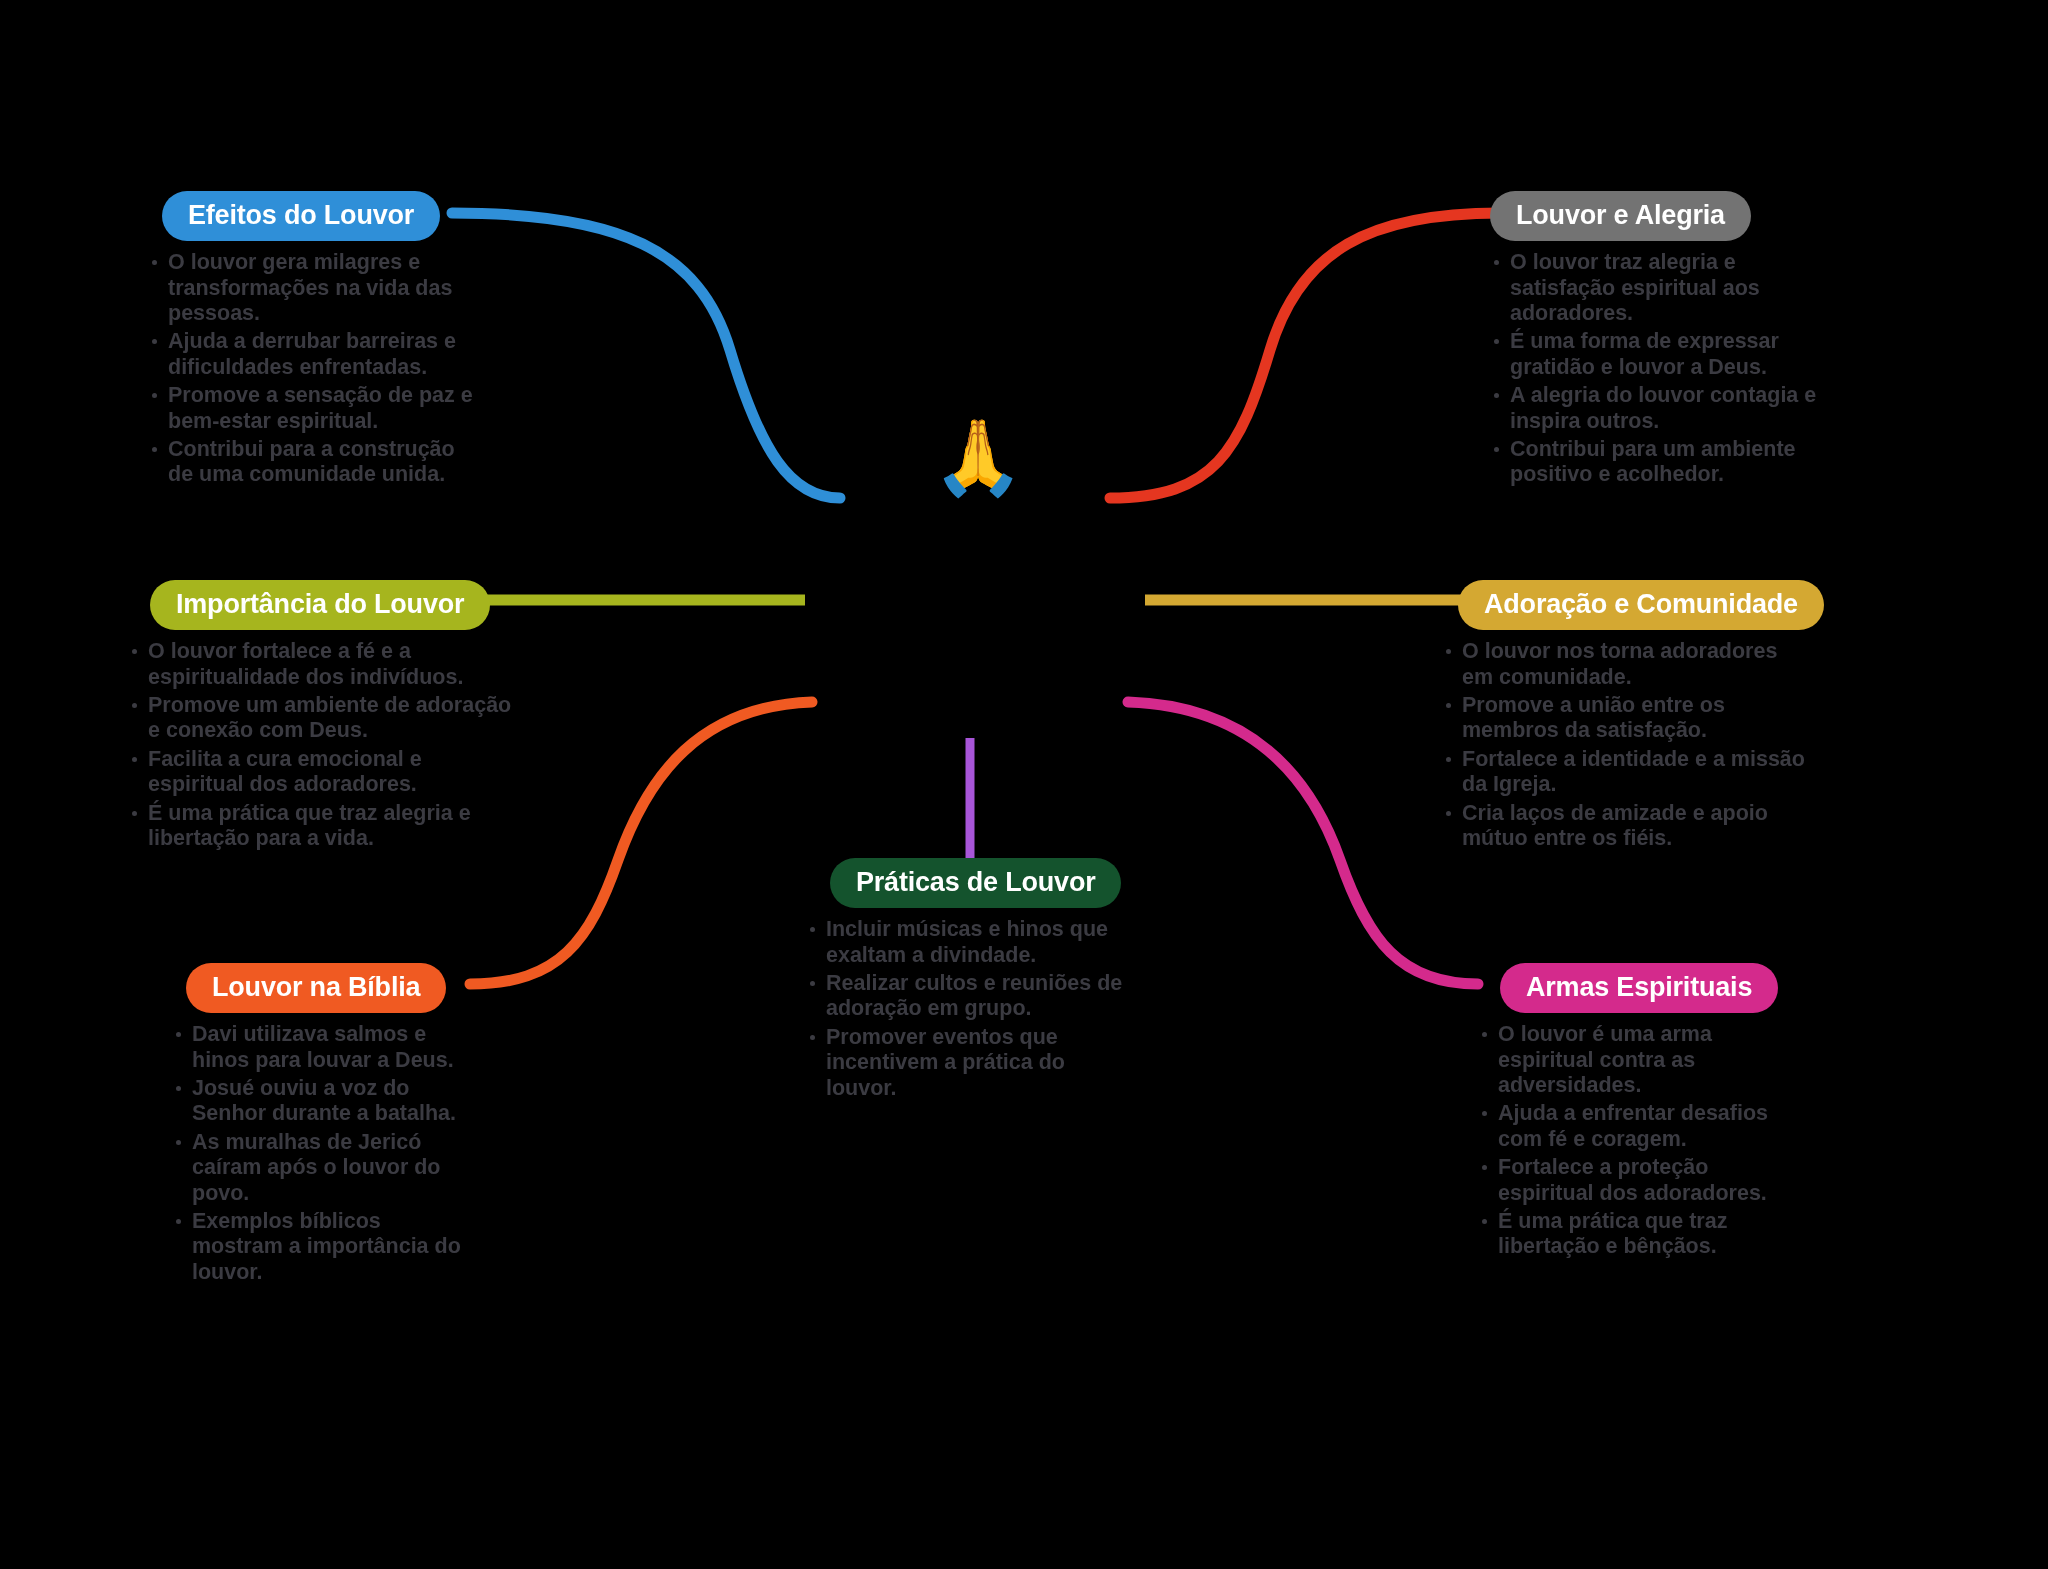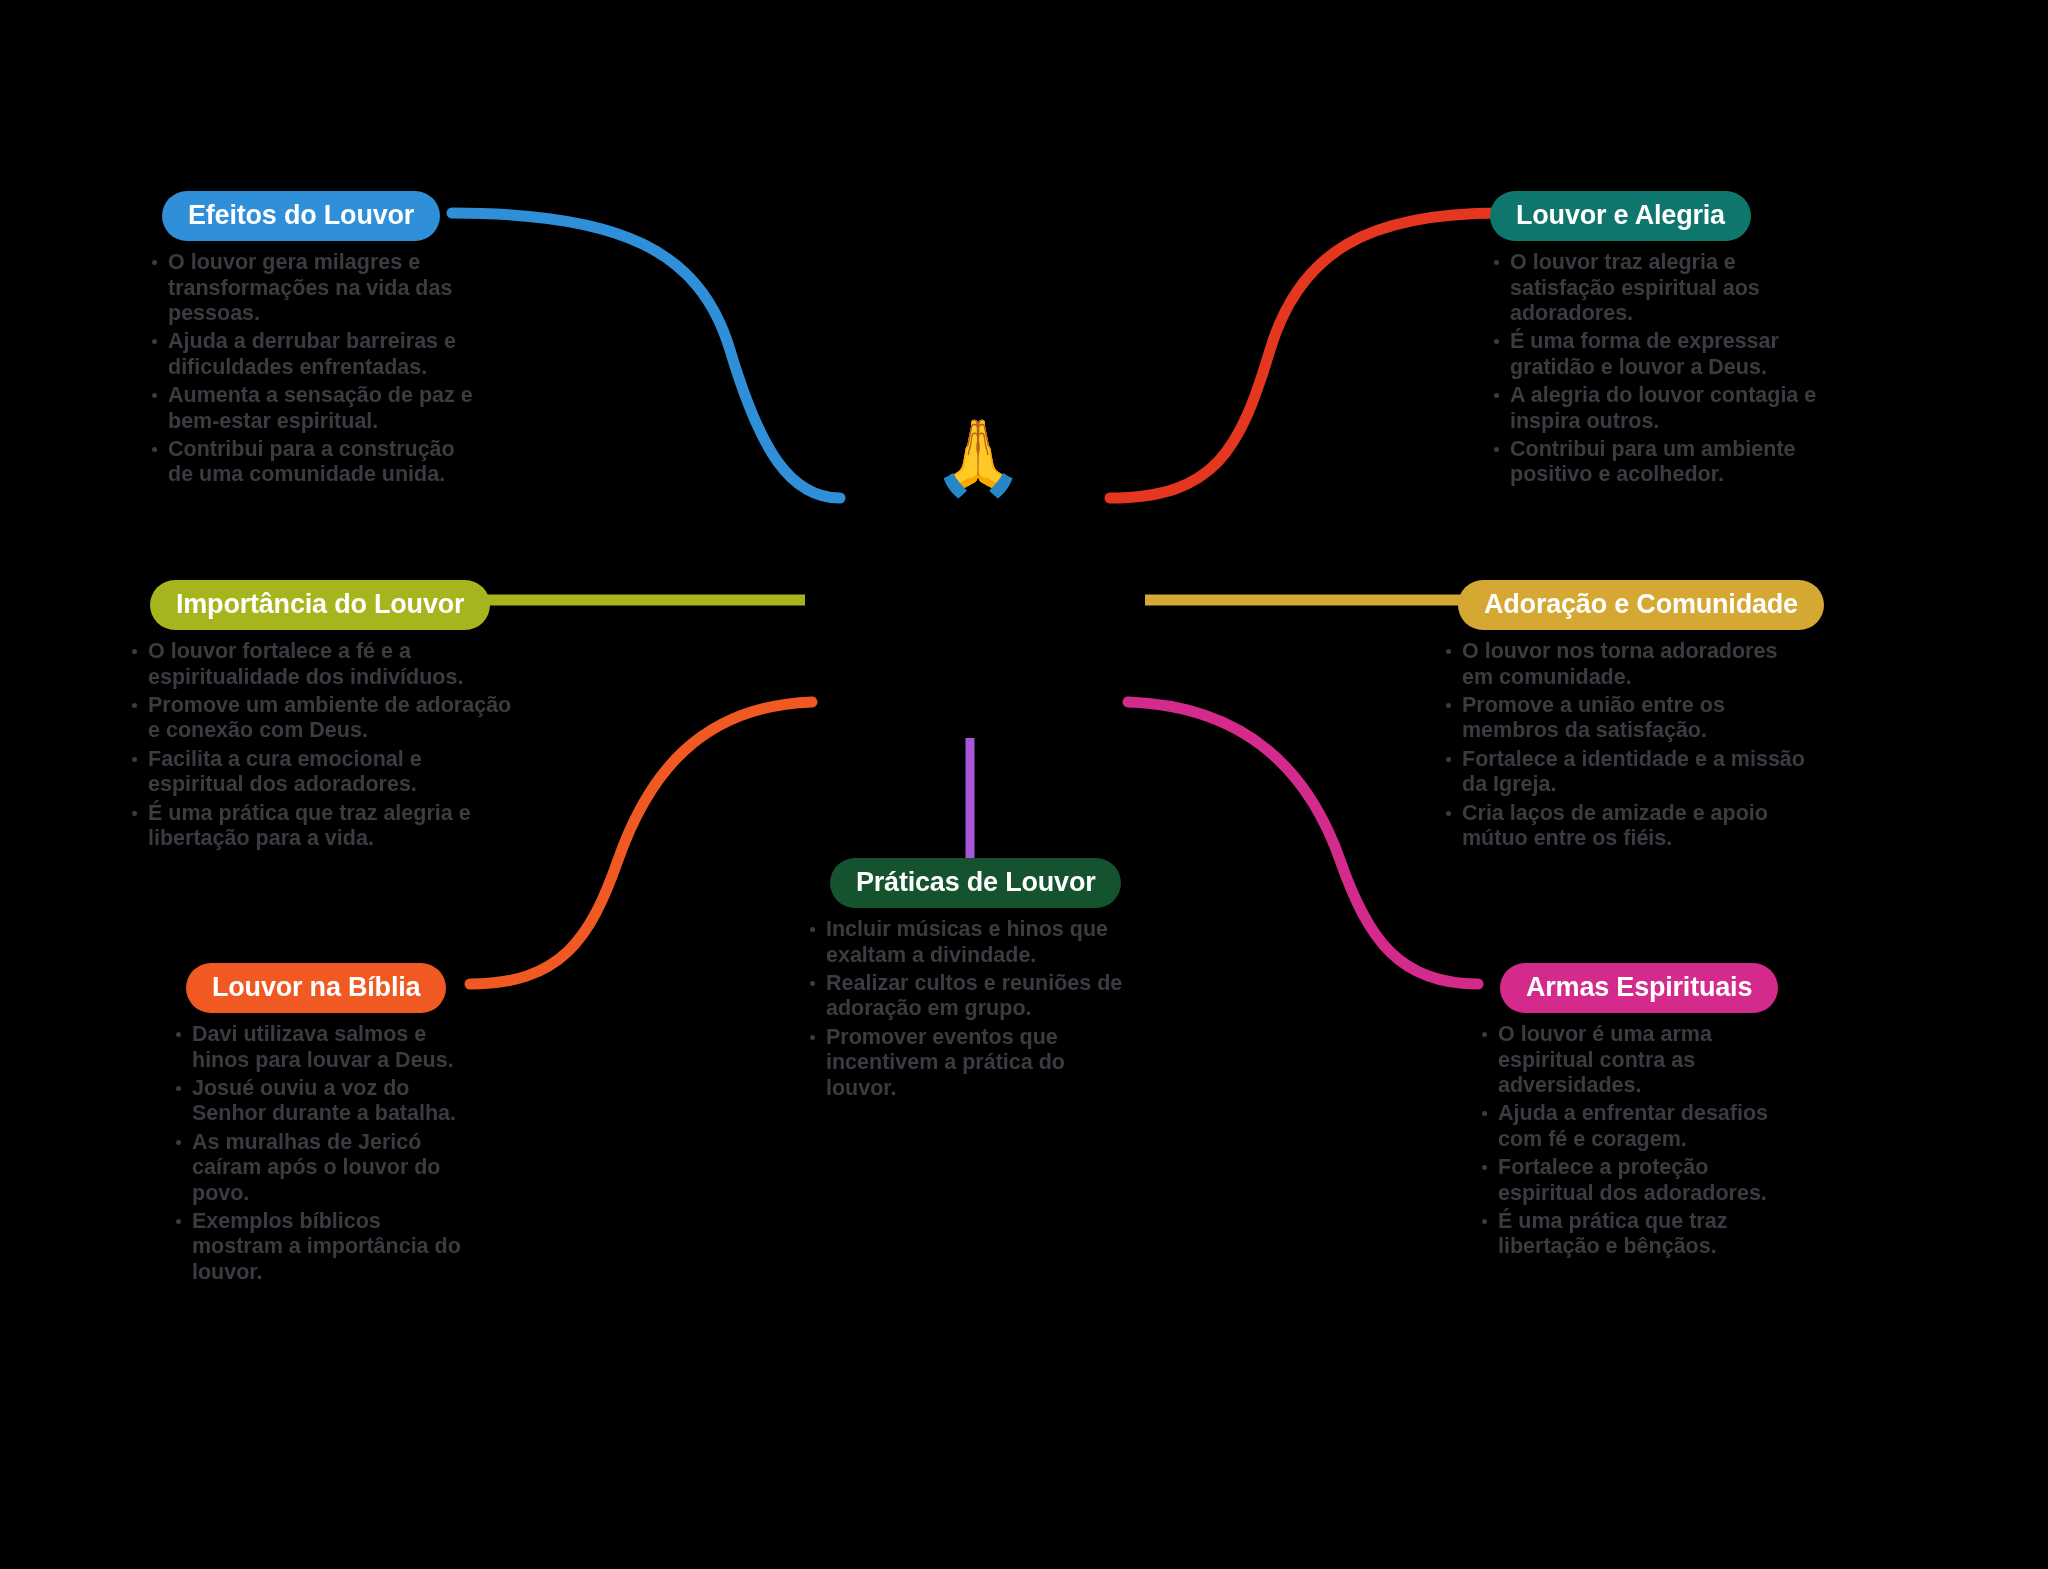--- a/index.html
+++ b/index.html
@@ -126,27 +126,27 @@
     <path d="M 1478 984 C 1400 984 1368 940 1340 860 C 1310 775 1250 706 1128 702" fill="none" stroke="#d42a8c" stroke-width="11" stroke-linecap="round"></path>
   </svg>
 
   <div class="center-node">🙏</div>
 
   <div class="branch" id="branch-efeitos">
     <div class="branch-title" style="background-color: rgb(47, 143, 216);">Efeitos do Louvor</div>
     <ul class="branch-list" style="color: rgb(59, 59, 66);">
       <li>O louvor gera milagres e transformações na vida das pessoas.</li>
       <li>Ajuda a derrubar barreiras e dificuldades enfrentadas.</li>
-      <li>Aumenta a sensação de paz e bem-estar espiritual.</li>
+      <li>Promove a sensação de paz e bem-estar espiritual.</li>
       <li>Contribui para a construção de uma comunidade unida.</li>
     </ul>
   </div>
 
   <div class="branch" id="branch-alegria">
-    <div class="branch-title" style="background-color: #0f766e;">Louvor e Alegria</div>
+    <div class="branch-title" style="background-color: #737373;">Louvor e Alegria</div>
     <ul class="branch-list" style="color: rgb(59, 59, 66);">
       <li>O louvor traz alegria e satisfação espiritual aos adoradores.</li>
       <li>É uma forma de expressar gratidão e louvor a Deus.</li>
       <li>A alegria do louvor contagia e inspira outros.</li>
       <li>Contribui para um ambiente positivo e acolhedor.</li>
     </ul>
   </div>
 
   <div class="branch" id="branch-importancia">
     <div class="branch-title" style="background-color: rgb(166, 181, 30);">Importância do Louvor</div>

